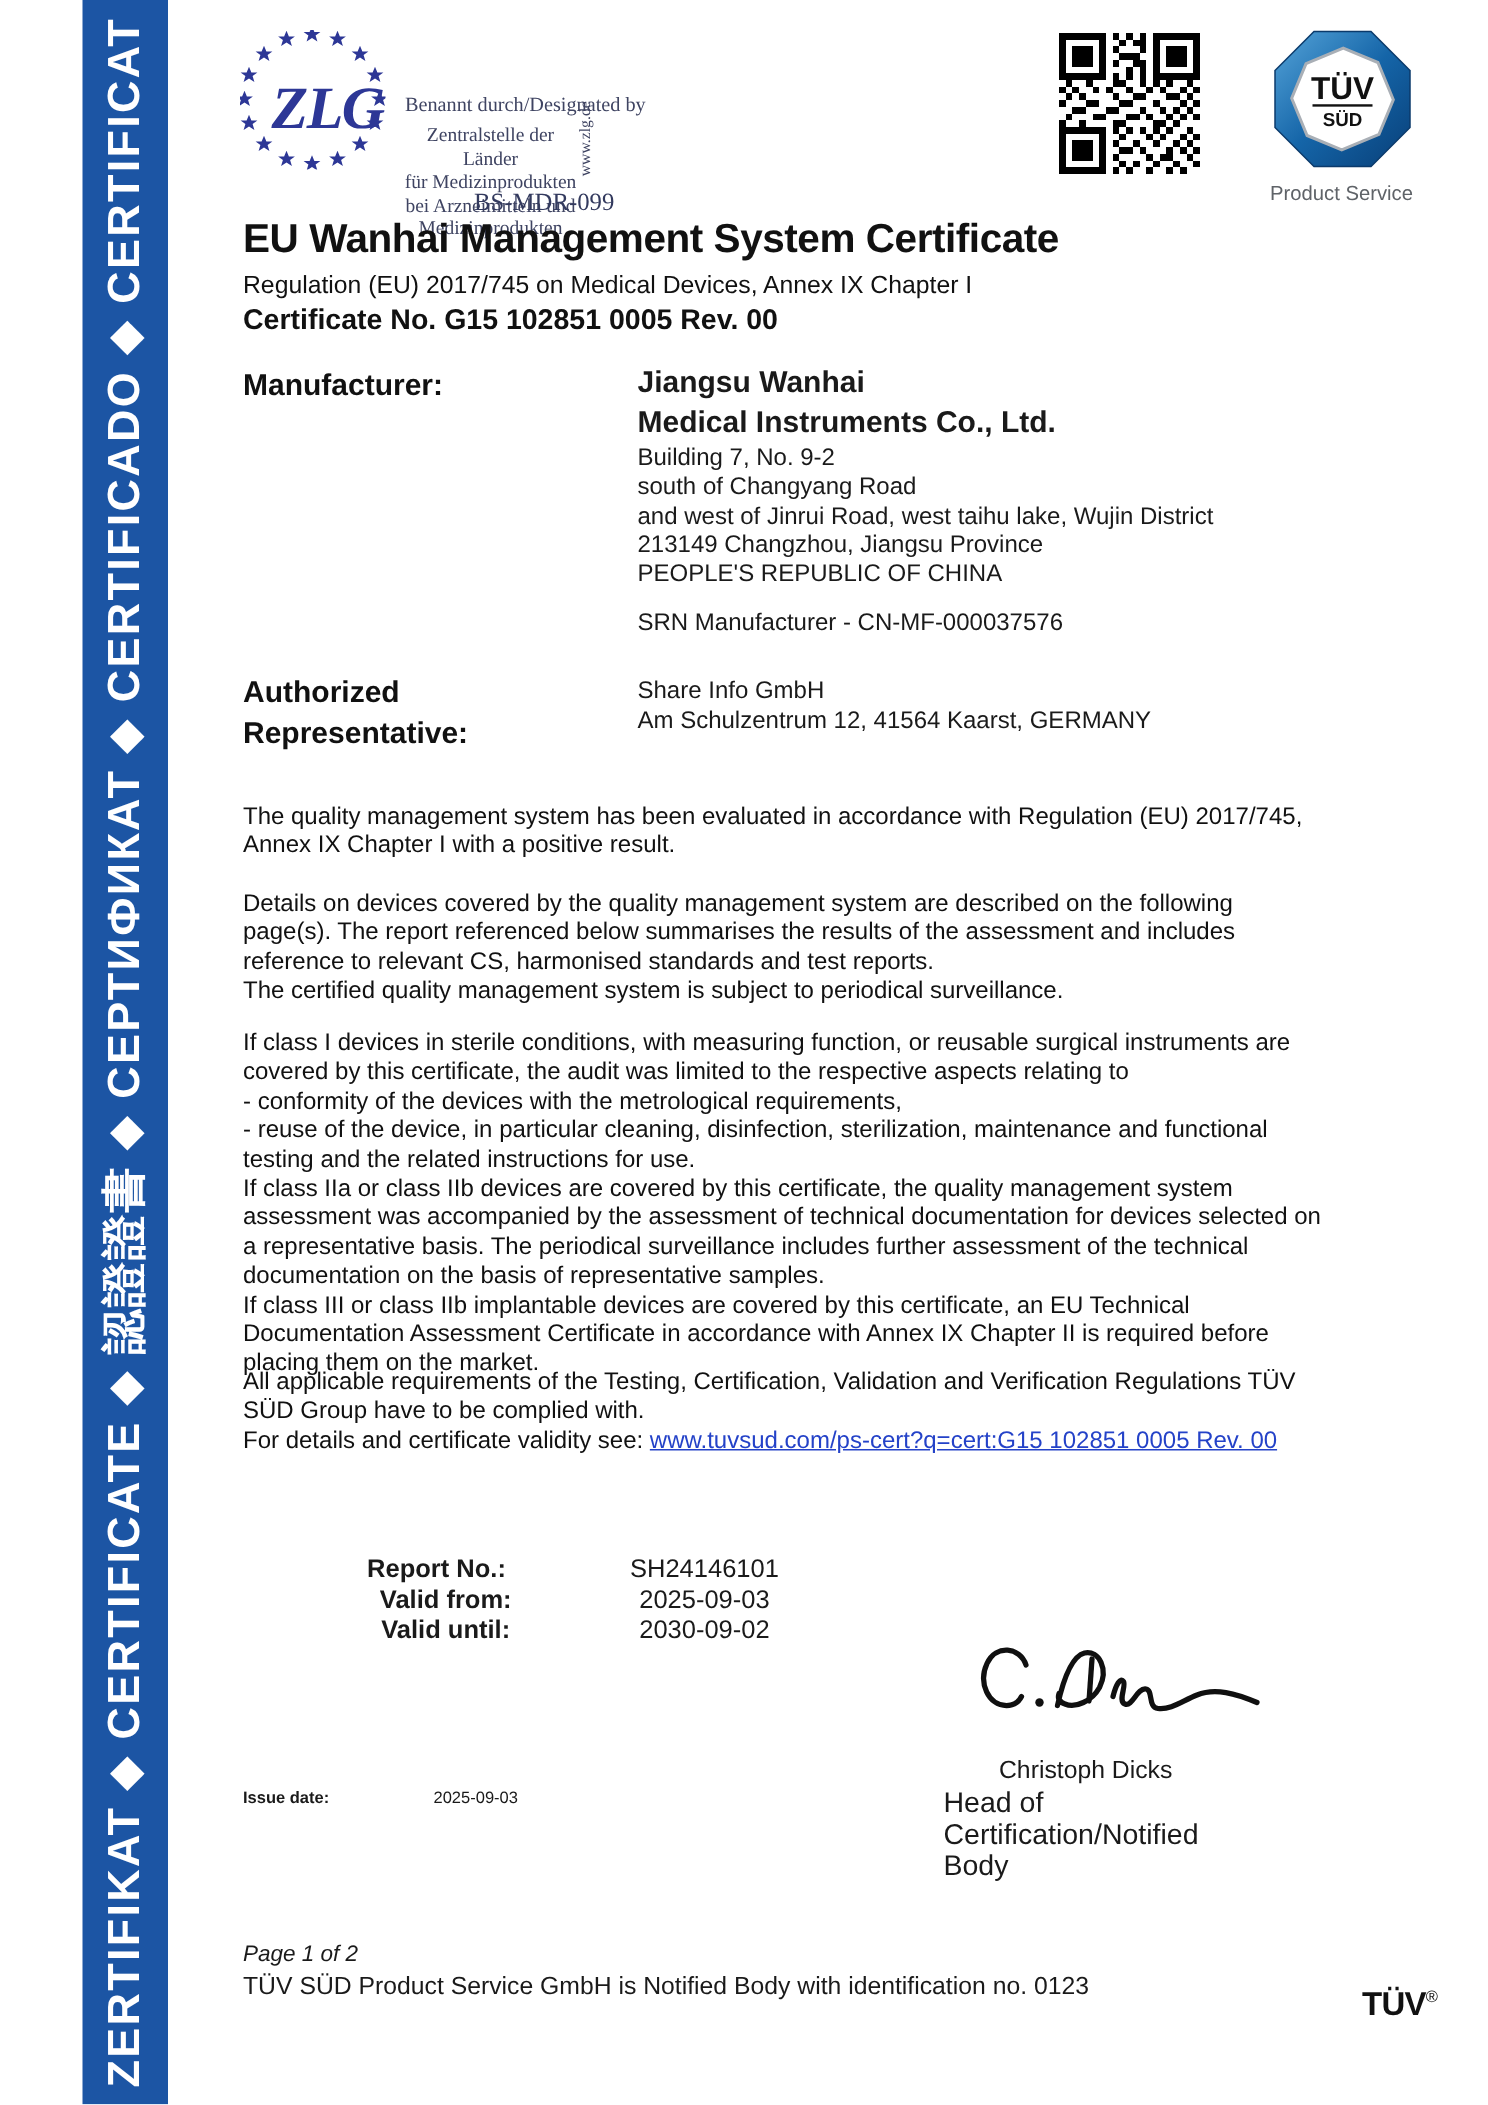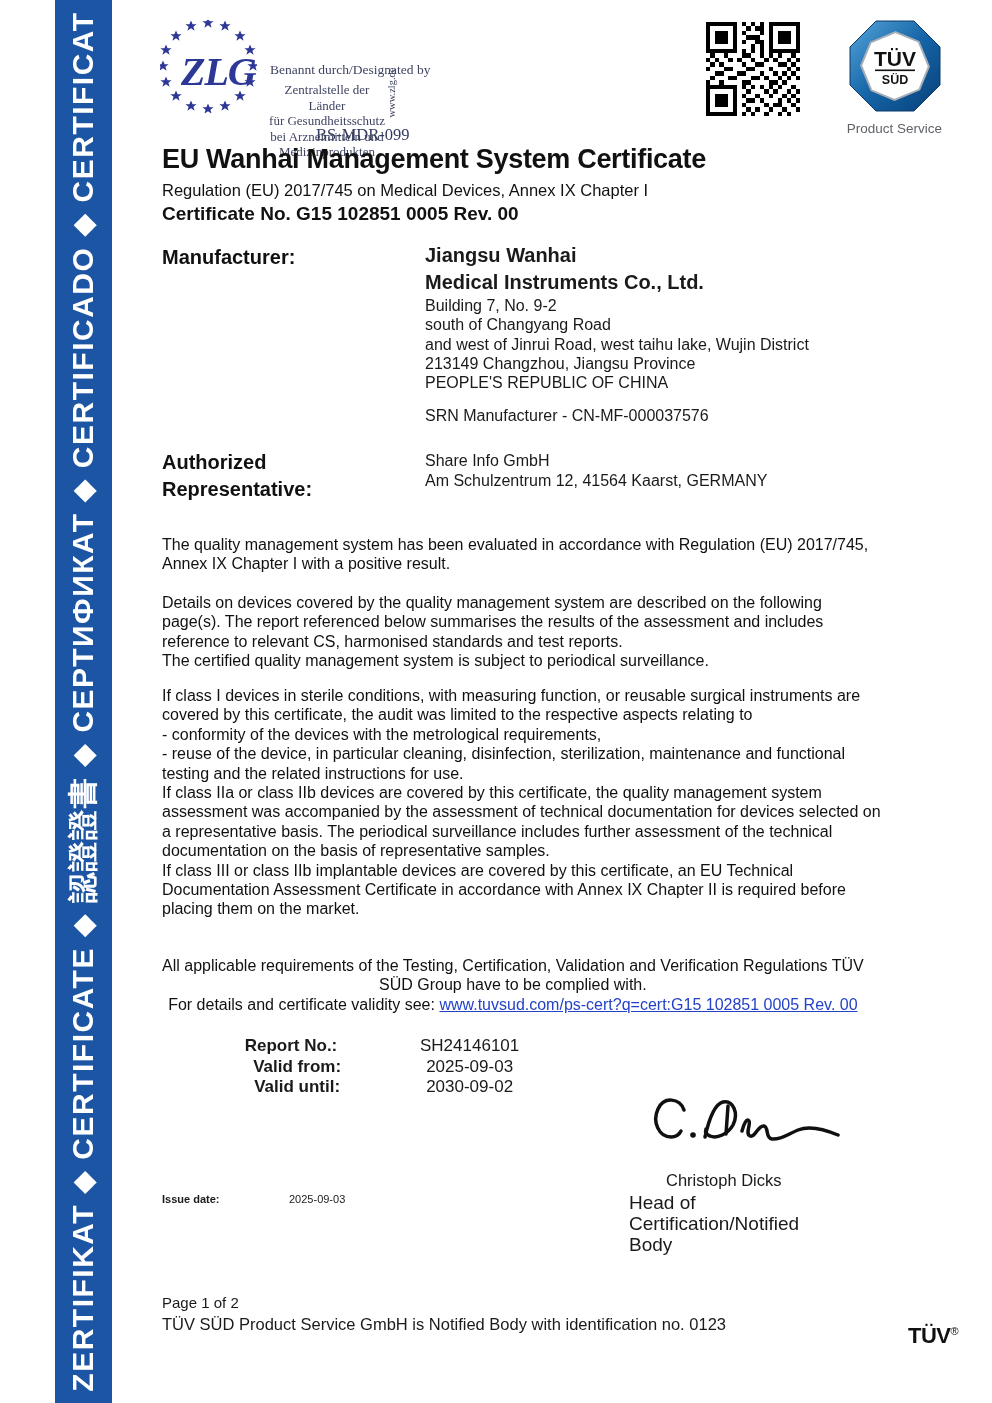--- a/index.html
+++ b/index.html
@@ -45,35 +45,35 @@
   .man-label{position:absolute;left:162px;top:244px;}
   .man-value{position:absolute;left:425px;top:242px;}
   .man-name{font-weight:bold;font-size:20px;line-height:27px;}
   .addr{font-size:16px;line-height:19.3px;}
   .srn-gap{height:14px;}
   .ar-label{position:absolute;left:162px;top:449px;}
   .ar-value{position:absolute;left:425px;top:451px;font-size:16px;line-height:19.5px;}
   
   .para{position:absolute;left:162px;font-size:16px;line-height:19.4px;color:#111;}
   .para div{white-space:nowrap;}
-  .p1{top:535px;} .p2{top:593px;} .p3{top:686px;} .p4{top:956px;text-align:center;}
+  .p1{top:535px;} .p2{top:593px;} .p3{top:686px;} .p4{top:912px;}
   a.cert-link{color:#2442c8;text-decoration:underline;}
   
   .report{position:absolute;left:162px;top:1036px;font-size:17px;line-height:20.5px;text-align:center;}
   .report .row{white-space:nowrap;}
   .report .rlabel{display:inline-block;width:258px;font-weight:bold;}
   
   .sig-svg{position:absolute;left:648px;top:1090px;}
   .sig-name{position:absolute;left:666px;top:1171px;font-size:16.5px;}
   .sig-role{position:absolute;left:629px;top:1192px;font-size:19px;line-height:21px;width:230px;}
   
   .issue{position:absolute;left:162px;top:1193px;font-size:11px;}
   .issue .ilabel{display:inline-block;width:127px;font-weight:bold;}
   
-  .foot-page{position:absolute;left:162px;top:1294px;font-size:15px;}
+  .foot-page{position:absolute;left:162px;top:1294px;font-size:15px;font-style:italic;}
   .foot-nb{position:absolute;left:162px;top:1315px;font-size:16.5px;}
   .foot-addr{position:absolute;left:162px;top:1337px;font-size:15px;}
   .foot-brand{position:absolute;left:908px;top:1323px;font-size:22px;font-weight:bold;letter-spacing:-0.5px;color:#111;}
   .foot-brand sup{font-size:11px;font-weight:normal;}
 </style>
 </head>
 <body>
 
 <div id="page">
 
@@ -102,21 +102,21 @@
     <use href="#st" x="3" y="46"></use>
       <use href="#st" x="6" y="30"></use>
       <use href="#st" x="16" y="16"></use>
     <use href="#st" x="31" y="6"></use>
   </svg>
   <div class="zlg-text">ZLG</div>
 
   <div class="zlg-col zlg-designated">Benannt durch/Designated by</div>
   <div class="zlg-col zlg-org">
     <div>Zentralstelle der Länder</div>
-    <div>für Gesundheitsschutz</div>
+    <div>für Medizinprodukten</div>
     <div>bei Arzneimitteln und</div>
     <div>Medizinprodukten</div>
   </div>
   <div class="zlg-web">
     <span>www.zlg.de</span>
   </div>
   <div class="zlg-col zlg-code">BS-MDR-099</div>
 
   <svg class="qr" width="94" height="94" viewBox="0 0 21 21" shape-rendering="crispEdges">
     <rect x="0" y="0" width="21" height="21" fill="#ffffff"></rect>

